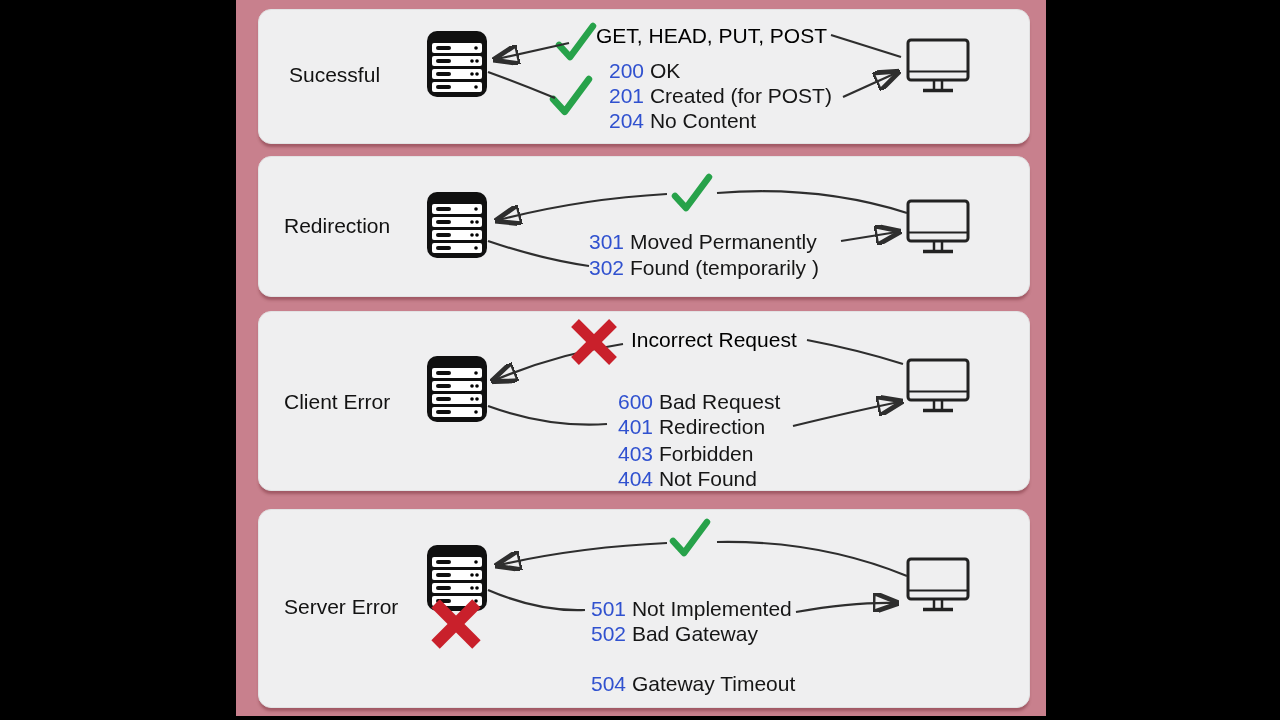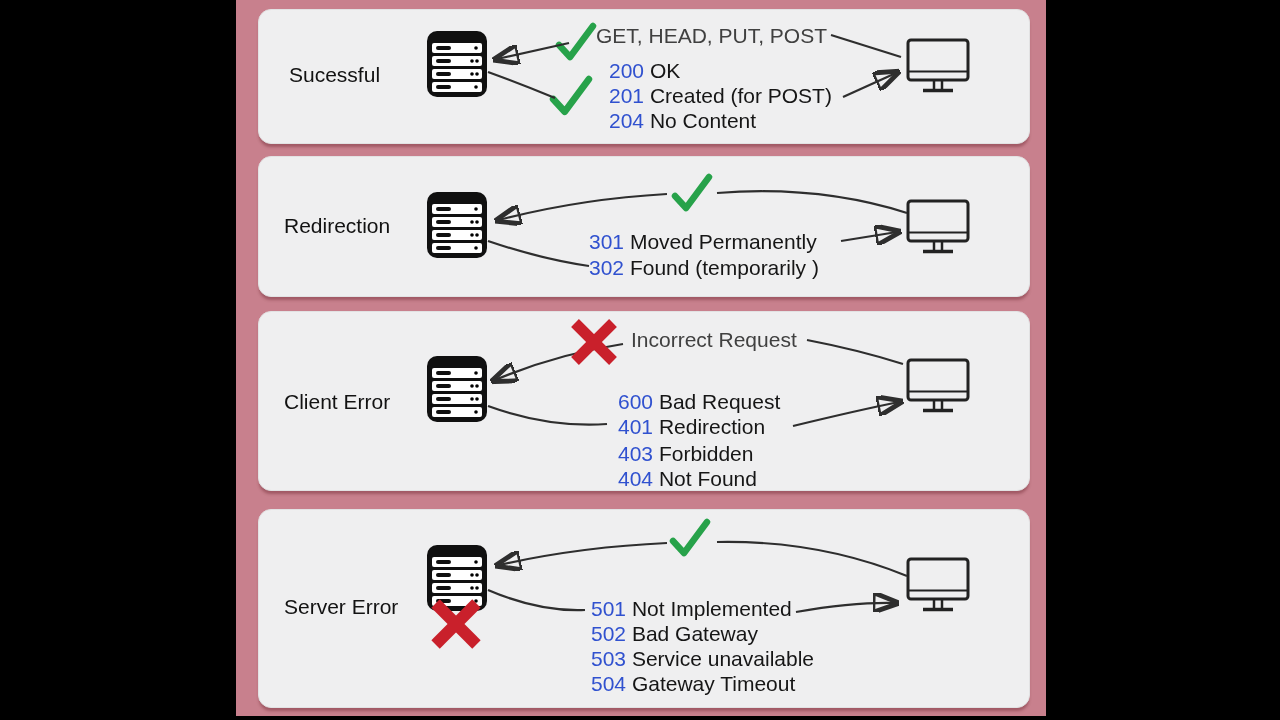--- a/index.html
+++ b/index.html
@@ -6,21 +6,21 @@
   .viewport{position:relative;width:1280px;height:720px;background:#000;overflow:hidden;
             font-family:"Liberation Sans",sans-serif;}
   .stage{position:absolute;left:236px;top:0;width:810px;height:716px;background:#c8808d;}
   .panel{position:absolute;left:22px;width:770px;background:#efeff0;border-radius:13px;
          border:1px solid #e2e2e3;box-shadow:0 4px 3px -1px rgba(110,40,50,0.45);}
   .p1{top:9px;height:133px;}
   .p2{top:156px;height:139px;}
   .p3{top:311px;height:178px;}
   .p4{top:509px;height:197px;}
   .plabel{position:absolute;font-size:21px;color:#121212;white-space:nowrap;}
-  .req{position:absolute;font-size:21px;color:#404040;white-space:nowrap;}
+  .req{position:absolute;font-size:21px;color:#000000;white-space:nowrap;}
   .cl{position:absolute;font-size:21px;color:#161616;white-space:nowrap;}
   .cl .num{color:#3051cf;}
   .icon,.mark,.arrows{position:absolute;}
   .arrows{left:0;top:0;pointer-events:none;}
   .arrows path{fill:none;stroke:#2e2e2e;stroke-width:2.2;}
   .check path{fill:none;stroke:#27a24a;stroke-width:6.5;stroke-linecap:round;stroke-linejoin:round;}
   .cross line{stroke:#c9202b;stroke-width:11;}
   .srv-body{fill:#101010;}
   .srv-row{fill:#ffffff;}
   .srv-bar{fill:#101010;}
@@ -218,21 +218,20 @@
       <line class="mon" x1="36" y1="43" x2="36" y2="51" stroke-width="2.5"></line>
       <line class="mon" x1="17" y1="52.5" x2="47" y2="52.5" stroke-width="3.5"></line>
     </svg>
 
     <svg class="mark check" style="left:410px;top:8px" width="42" height="42" viewBox="0 0 42 42">
       <path d="M4 23 L15 35 L38 4"></path>
     </svg>
 
     <div class="cl" style="left:332px;top:87px"><span class="num">501</span> <span>Not Implemented</span></div>
     <div class="cl" style="left:332px;top:112px"><span class="num">502</span> <span>Bad Gateway</span></div>
-    <div class="cl" style="left:332px;top:137px"><span class="num">503</span> <span>Service unavailable</span></div>
     <div class="cl" style="left:332px;top:162px"><span class="num">504</span> <span>Gateway Timeout</span></div>
 
     <svg class="arrows" width="770" height="197" viewBox="0 0 770 197">
       <defs>
             <marker id="m4" markerWidth="12" markerHeight="9" refX="10" refY="4.5" orient="auto">
               <path d="M0,0 L12,4.5 L0,9 z" fill="#2e2e2e" stroke="none"></path>
             </marker>
           </defs>
       <path d="M648 66 Q560 30 458 32"></path>
       <path d="M408 33 Q320 37 240 55" marker-end="url(#m4)"></path>

